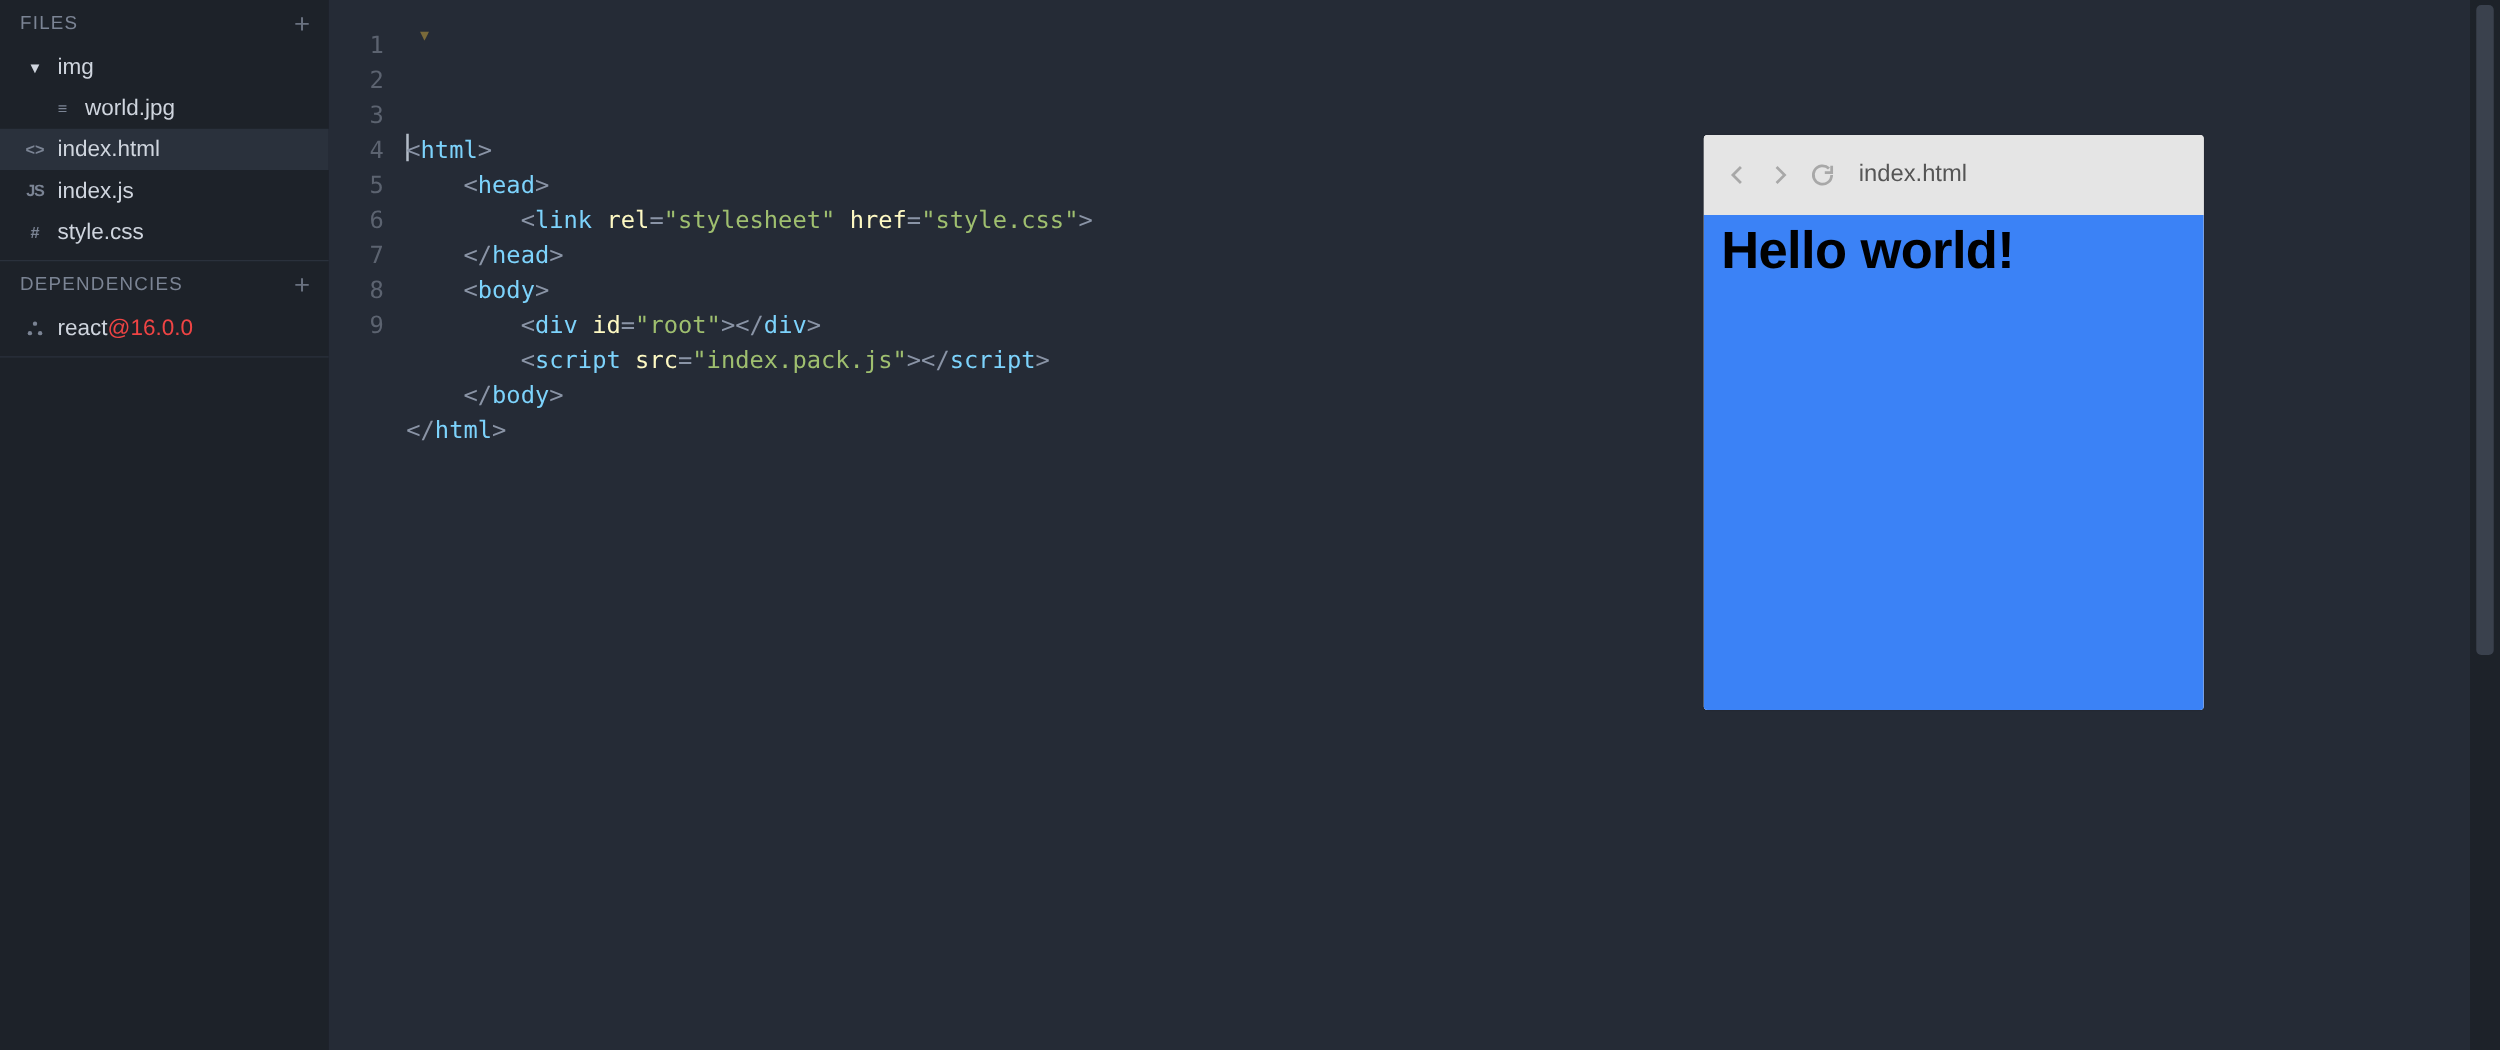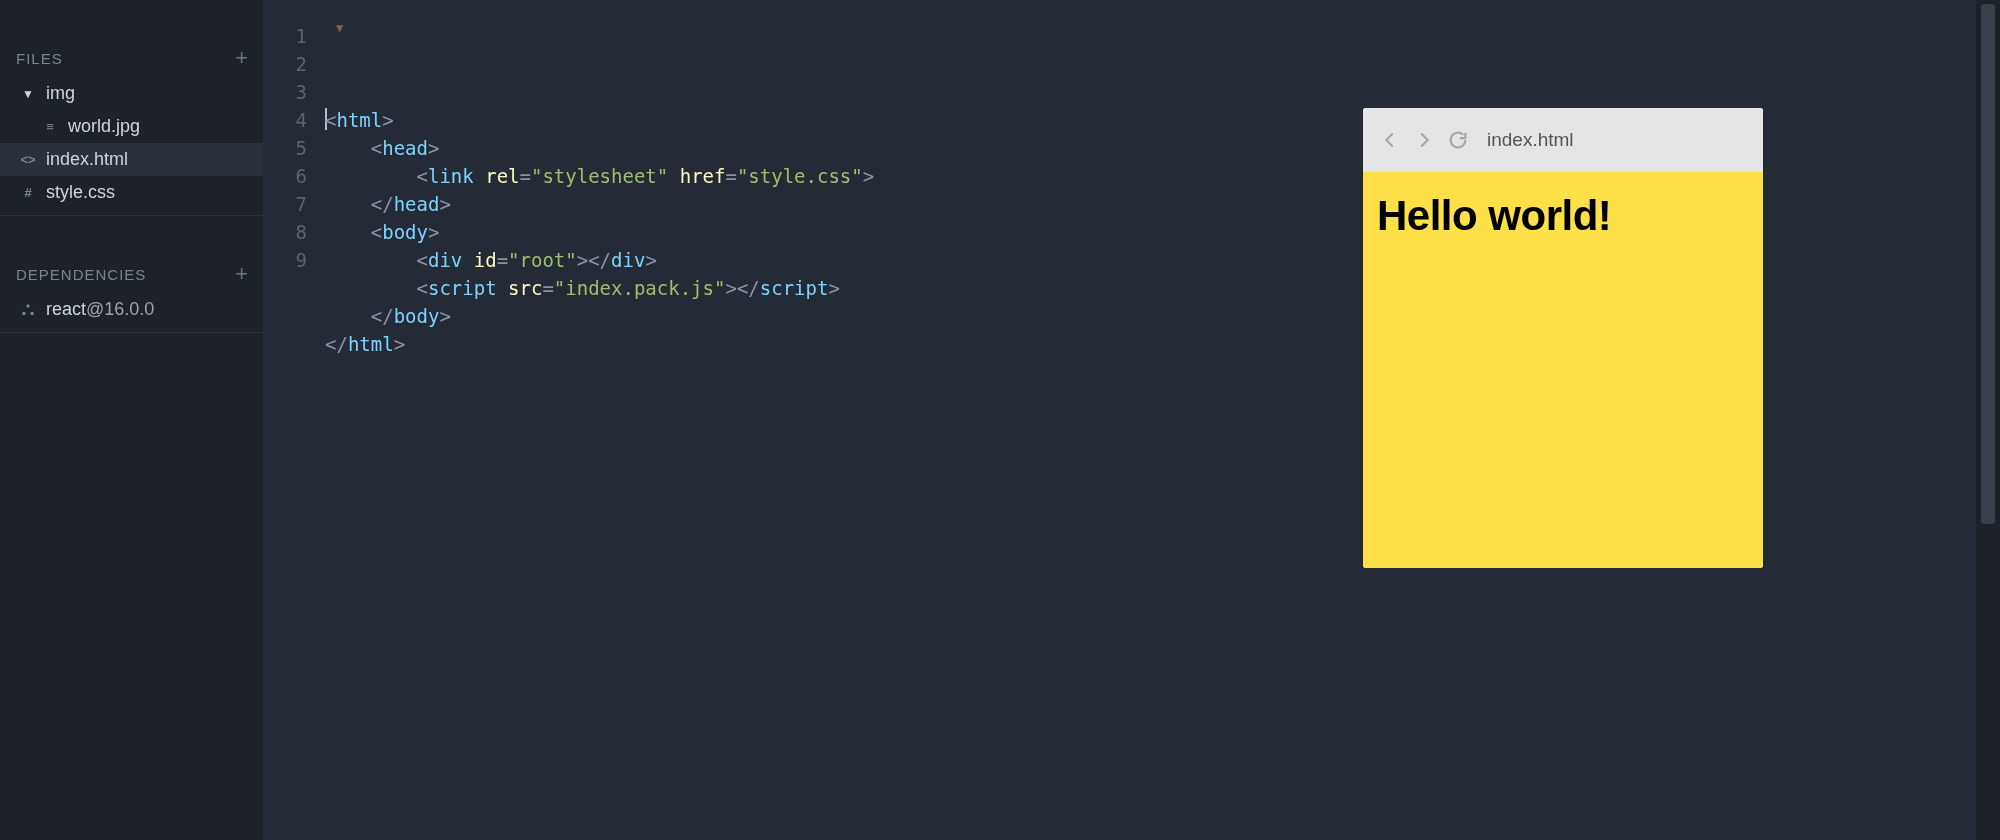--- a/index.html
+++ b/index.html
@@ -15,28 +15,27 @@
     
     .sidebar {
       width: 263px;
       background: #1d2229;
       display: flex;
       flex-direction: column;
       font-size: 18px;
     }
     .sb-section-header {
       display: flex;
-      align-items: flex-start;
+      align-items: center;
       justify-content: space-between;
       padding: 10px 14px 10px 16px;
       color: #7b8494;
       font-size: 15px;
       letter-spacing: 1px;
       font-weight: 500;
-      margin-top: 40px;
     }
     .sb-add {
       color: #6a7280;
       font-size: 22px;
       line-height: 16px;
       cursor: pointer;
     }
     .sb-item {
       display: flex;
       align-items: center;
@@ -49,21 +48,21 @@
     .sb-item.active { background: #2a313c; }
     .sb-item .icon {
       width: 16px;
       display: inline-flex;
       justify-content: center;
       color: #7b8494;
       font-size: 13px;
     }
     .sb-item.folder .icon { color: #cfd5de; font-size: 12px; }
     .sb-separator { border-top: 1px solid #2a313c; margin: 6px 0 0 0; }
-    .dep-version { color: #a3a3a3; }
+    .dep-version { color: #ef4444; }
     .icon-html { color: #8cc7a6; font-size: 12px; font-weight: bold; }
     .icon-js   { color: #d1b24a; font-size: 10px; font-weight: bold; letter-spacing: -1px; }
     .icon-css  { color: #7b8494; font-size: 15px; font-weight: bold; }
     .icon-file { color: #7b8494; }
     .icon-dep  { color: #7b8494; }
 
     
     .editor-wrap {
       flex: 1;
       display: flex;
@@ -130,22 +129,22 @@
       display: flex;
       align-items: center;
       gap: 12px;
       padding: 0 16px;
     }
     .pv-btn { color: #a8a8a8; display: inline-flex; }
     .pv-btn svg { width: 22px; height: 22px; stroke: #a8a8a8; stroke-width: 2.4; fill: none; }
     .pv-title { color: #555; font-size: 19px; margin-left: 6px; }
     .preview-body {
       flex: 1;
-      background: #fde047;
-      padding: 20px 14px;
+      background: #3b82f6;
+      padding: 4px 14px;
     }
     .preview-body h1 {
       font-family: Helvetica, Arial, sans-serif;
       font-weight: 800;
       font-size: 42px;
       color: #000;
       letter-spacing: -0.5px;
     }
 
     
@@ -176,20 +175,24 @@
   </div>
 
   <div id="file-list">
       <div class="sb-item indent">
         <span class="icon icon-file">≡</span>
         <span>world.jpg</span>
       </div>
       <div class="sb-item active">
         <span class="icon icon-html">&lt;&gt;</span>
         <span>index.html</span>
+      </div>
+      <div class="sb-item">
+        <span class="icon icon-js">JS</span>
+        <span>index.js</span>
       </div>
       <div class="sb-item">
         <span class="icon icon-css">#</span>
         <span>style.css</span>
       </div>
     </div>
 
   <div class="sb-separator"></div>
 
   <div class="sb-section-header">

